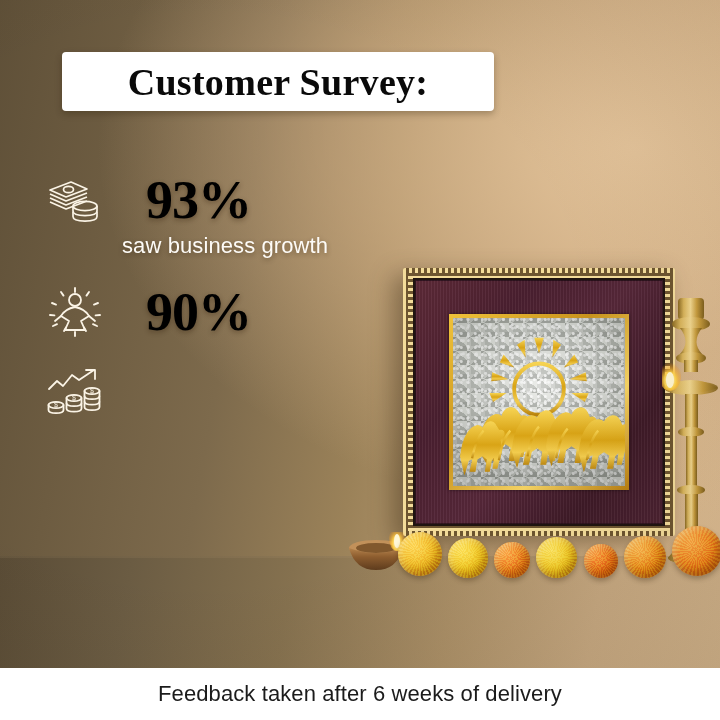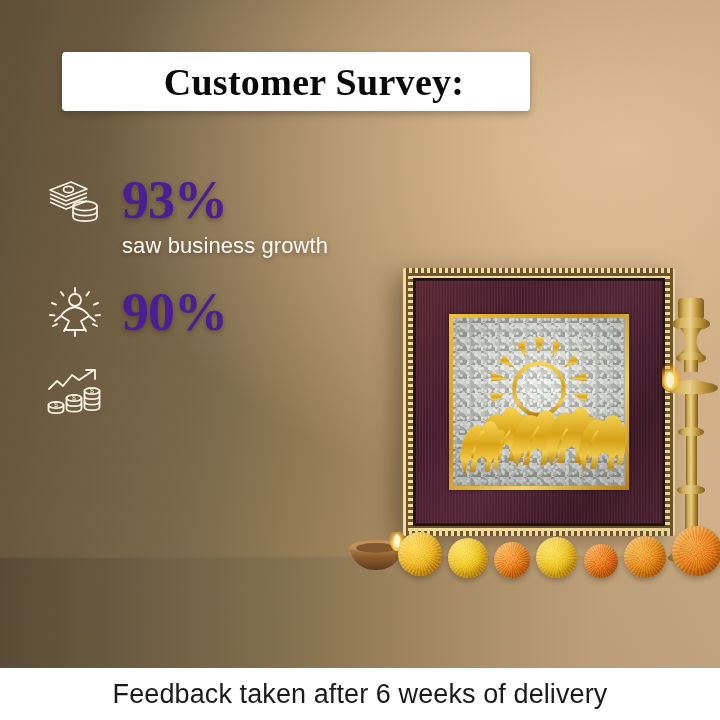--- a/index.html
+++ b/index.html
@@ -31,39 +31,40 @@
     position:absolute;left:0;top:0;width:720px;height:668px;
     background:radial-gradient(130% 110% at 30% 45%, rgba(0,0,0,0) 38%, rgba(40,28,12,.16) 100%);
     pointer-events:none;
   }
 
   
   .title-banner{
     position:absolute;left:62px;top:52px;width:432px;height:59px;
     background:#fff;border-radius:4px;
     box-shadow:0 3px 7px rgba(40,26,8,.3);
-    display:flex;align-items:center;justify-content:center;padding-left:36px;
+    display:flex;align-items:center;justify-content:center;
   }
   .title-text{
     font-family:"Liberation Serif", serif;
     font-weight:700;font-size:38px;color:#0a0a0a;
     letter-spacing:.3px;white-space:nowrap;line-height:1;
   }
 
   
   .stats{position:absolute;left:44px;top:172px;width:400px;}
   .stat{position:relative;margin-bottom:24px;}
   .stat-head{display:flex;align-items:center;gap:16px;}
   .stat-icon{width:62px;height:56px;flex:0 0 62px;display:flex;align-items:center;justify-content:center;}
   .stat-icon svg{display:block;}
   .stat-num{
     font-family:"Liberation Serif", serif;
-    font-weight:700;font-size:54px;color:#4c1d95;line-height:1;
+    font-weight:700;font-size:54px;color:#000000;line-height:1;
     text-shadow:0 2px 5px rgba(50,32,12,.42);
     letter-spacing:-1px;
+    margin-left:24px;
   }
   .stat-label{
     margin-left:78px;margin-top:4px;
     font-family:"Liberation Sans", sans-serif;
     font-size:22px;color:#fdfbf7;line-height:1.28;
     font-weight:400;letter-spacing:.1px;
     text-shadow:0 2px 5px rgba(50,32,12,.40);
     max-width:320px;
   }
 
@@ -135,21 +136,21 @@
     mix-blend-mode:overlay;
   }
 
   
   .footer{
     position:absolute;left:0;top:668px;width:720px;height:52px;
     background:#ffffff;display:flex;align-items:center;justify-content:center;
   }
   .footer-text{
     font-family:"Liberation Sans", sans-serif;
-    font-size:27px;color:#1b1b1b;font-weight:400;letter-spacing:.1px;
+    font-size:22px;color:#1b1b1b;font-weight:400;letter-spacing:.1px;
     white-space:nowrap;
   }
 </style>
 </head>
 <body>
 
 <div id="stage">
 
   <div class="wall"></div>
   <div class="floor"></div>

